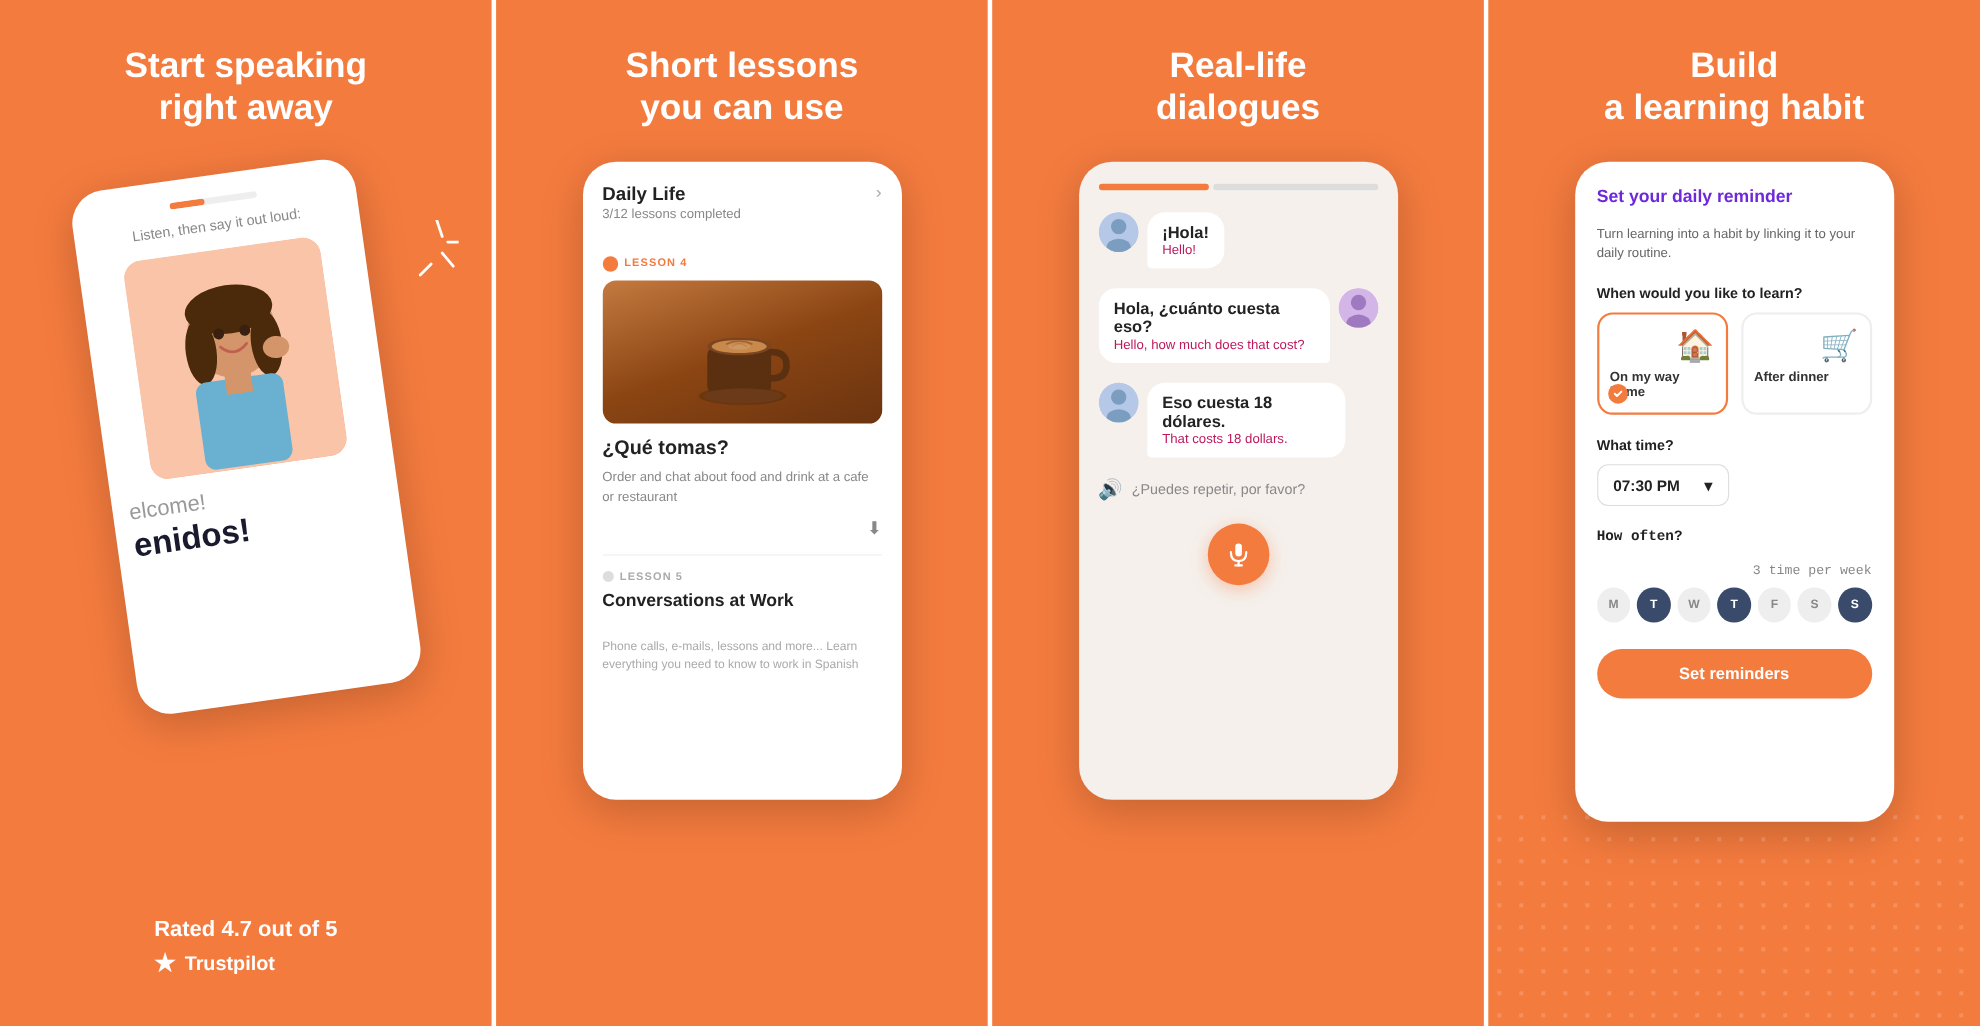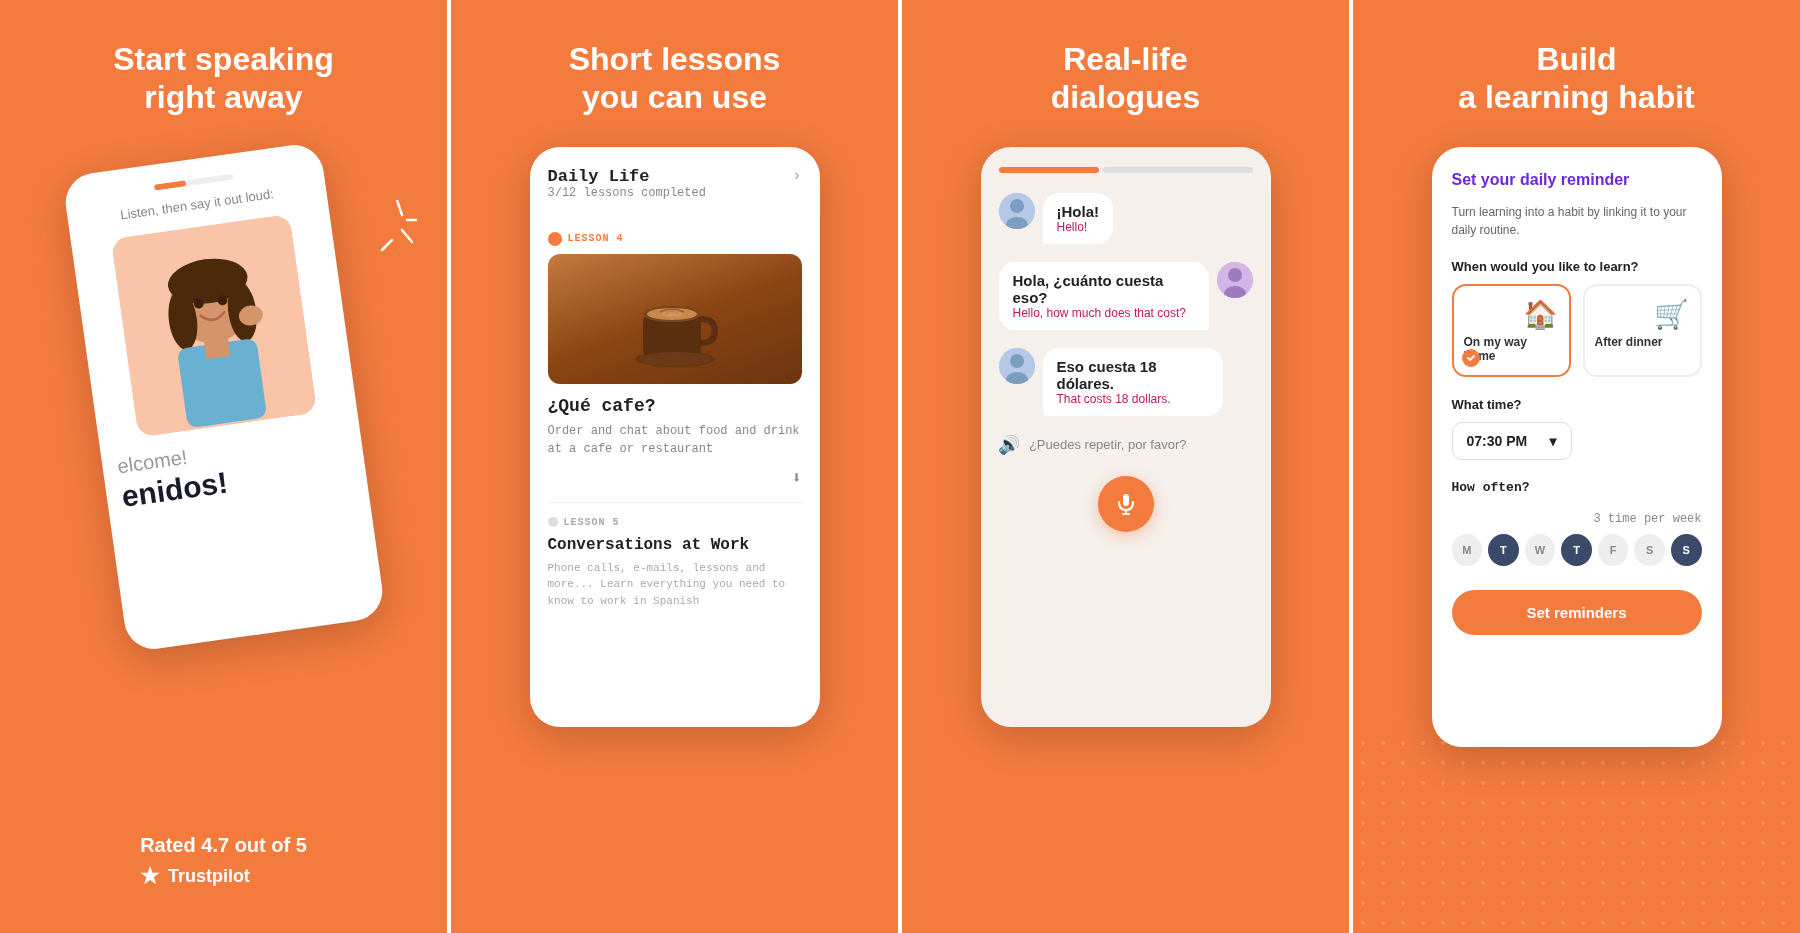--- a/index.html
+++ b/index.html
@@ -127,21 +127,20 @@
 
     
     .p2-phone {
       background: #fff;
       border-radius: 30px;
       width: 290px;
       height: 580px;
       box-shadow: 0 10px 40px rgba(0,0,0,0.2);
       overflow: hidden;
       position: relative;
-      font-family: Liberation Mono, monospace;
     }
     .p2-inner {
       padding: 20px 18px;
     }
     .p2-header {
       display: flex;
       justify-content: space-between;
       align-items: flex-start;
       margin-bottom: 14px;
     }
@@ -224,21 +223,21 @@
       color: #aaa;
       letter-spacing: 1px;
       margin-bottom: 8px;
       display: flex;
       align-items: center;
     }
     .p2-lesson5-title {
       font-size: 16px;
       font-weight: 800;
       color: #222;
-      margin-bottom: 6px;
+      margin-bottom: 24px;
     }
     .p2-lesson5-desc {
       font-size: 11px;
       color: #aaa;
       line-height: 1.5;
     }
 
     
     .p3-phone {
       background: #f5f0ec;
@@ -570,21 +569,21 @@
           <path d="M45 53 Q57 47 69 53" stroke="#a06030" stroke-width="1.5" fill="none"></path>
           <path d="M50 55 Q57 50 64 55" stroke="#a06030" stroke-width="1.5" fill="none"></path>
           <ellipse cx="57" cy="55" rx="10" ry="3" fill="#d4a070" opacity="0.6"></ellipse>
 
           <path d="M86 60 Q100 60 100 72 Q100 84 86 84" stroke="#5a3010" stroke-width="6" fill="none" stroke-linecap="round"></path>
 
           <ellipse cx="60" cy="100" rx="36" ry="7" fill="#6b3a18"></ellipse>
         </svg>
       </div>
 
-      <div class="p2-lesson-title">¿Qué cafe?</div>
+      <div class="p2-lesson-title">¿Qué tomas?</div>
       <div class="p2-lesson-desc">Order and chat about food and drink at a cafe or restaurant</div>
       <div class="p2-download-icon">⬇</div>
 
       <div class="p2-divider"></div>
 
       <div class="p2-lesson5-label">
         <span class="p2-lesson5-dot"></span>
         <span>LESSON 5</span>
       </div>
       <div class="p2-lesson5-title">Conversations at Work</div>

